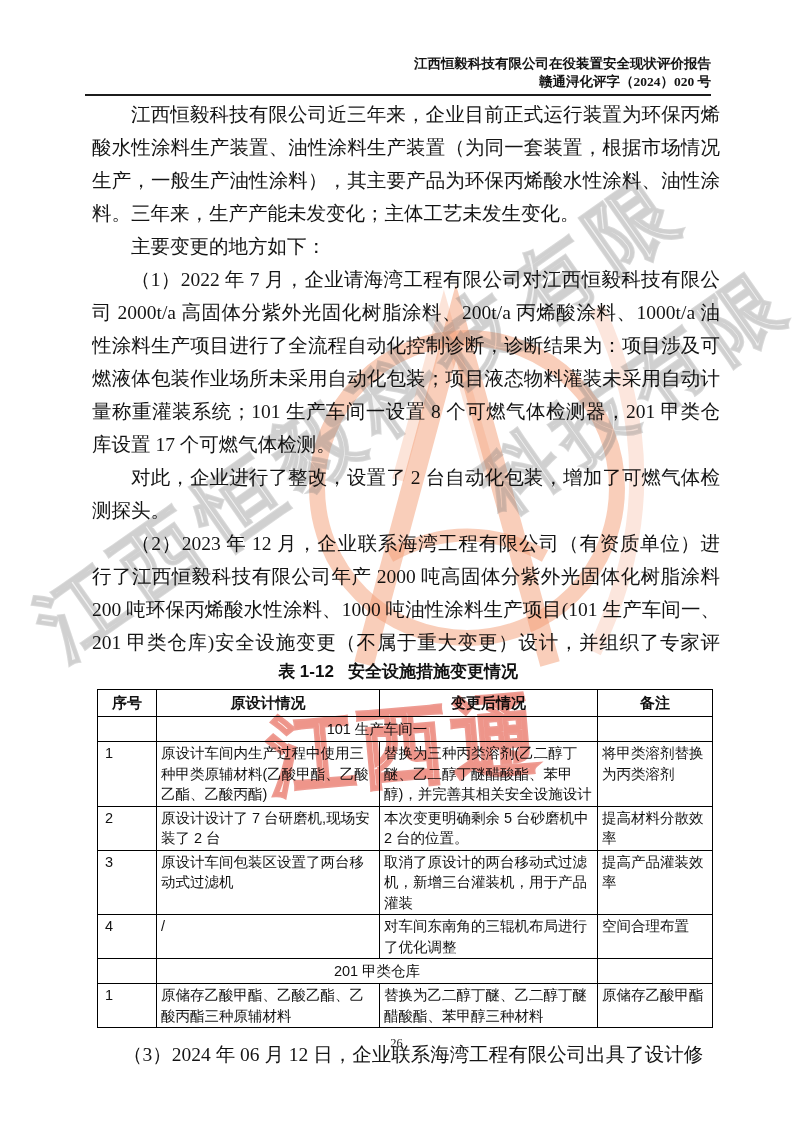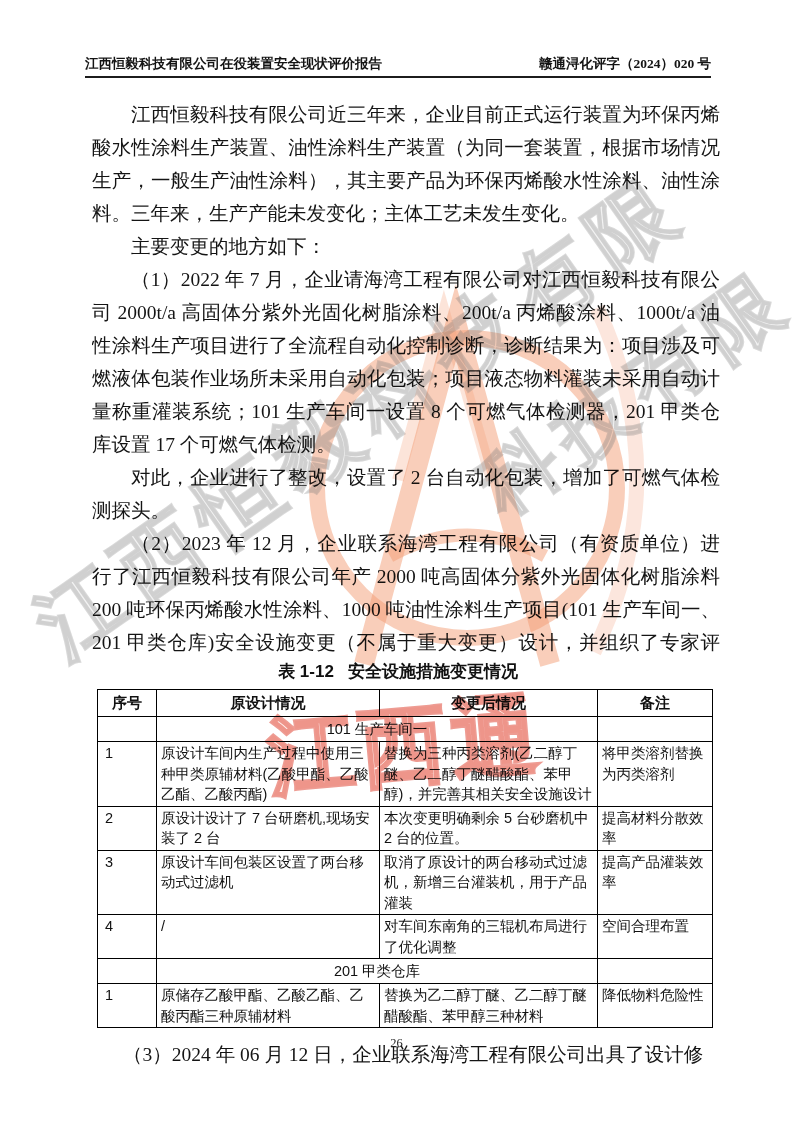--- a/index.html
+++ b/index.html
@@ -4,21 +4,21 @@
 <style>
   html,body{margin:0;padding:0;background:#e8e8e8;}
   .page{
     position:relative;width:793px;height:1122px;margin:0 auto;background:#ffffff;
     font-family:"Liberation Serif","DejaVu Serif",serif;color:#141414;overflow:hidden;isolation:isolate;
   }
   
   .hdr{
     position:absolute;left:85px;top:55px;width:626px;display:flex;justify-content:space-between;
     align-items:flex-end;font-weight:bold;font-size:13.5px;line-height:18px;
-    border-bottom:2px solid #1c1c1c;padding-bottom:3px;
+    border-bottom:2px solid #1c1c1c;padding-bottom:3px;flex-direction:column;
   }
   
   .bodytext{position:absolute;left:92px;top:98px;width:628px;height:560px;overflow:hidden;}
   .bodytext p{margin:0;font-size:19.5px;line-height:33px;text-align:justify;text-indent:2em;}
   
   .tblblock{position:absolute;left:84px;top:660px;width:628px;}
   .caption{
     text-align:center;font-family:"Liberation Sans","DejaVu Sans",sans-serif;
     font-weight:bold;font-size:17px;margin:0 0 6px 0;color:#111;
   }
@@ -123,21 +123,21 @@
       </tr>
       <tr class="section">
         <td></td>
         <td colspan="2">201 甲类仓库</td>
         <td></td>
       </tr>
       <tr>
         <td class="no">1</td>
         <td>原储存乙酸甲酯、乙酸乙酯、乙酸丙酯三种原辅材料</td>
         <td>替换为乙二醇丁醚、乙二醇丁醚醋酸酯、苯甲醇三种材料</td>
-        <td>降低物料危险性</td>
+        <td>原储存乙酸甲酯</td>
       </tr>
     </tbody>
       </table>
 
     <p class="after-table">（3）2024 年 06 月 12 日，企业联系海湾工程有限公司出具了设计修</p>
   </div>
 
   <div class="footer">26</div>
 
   <div class="wm">

